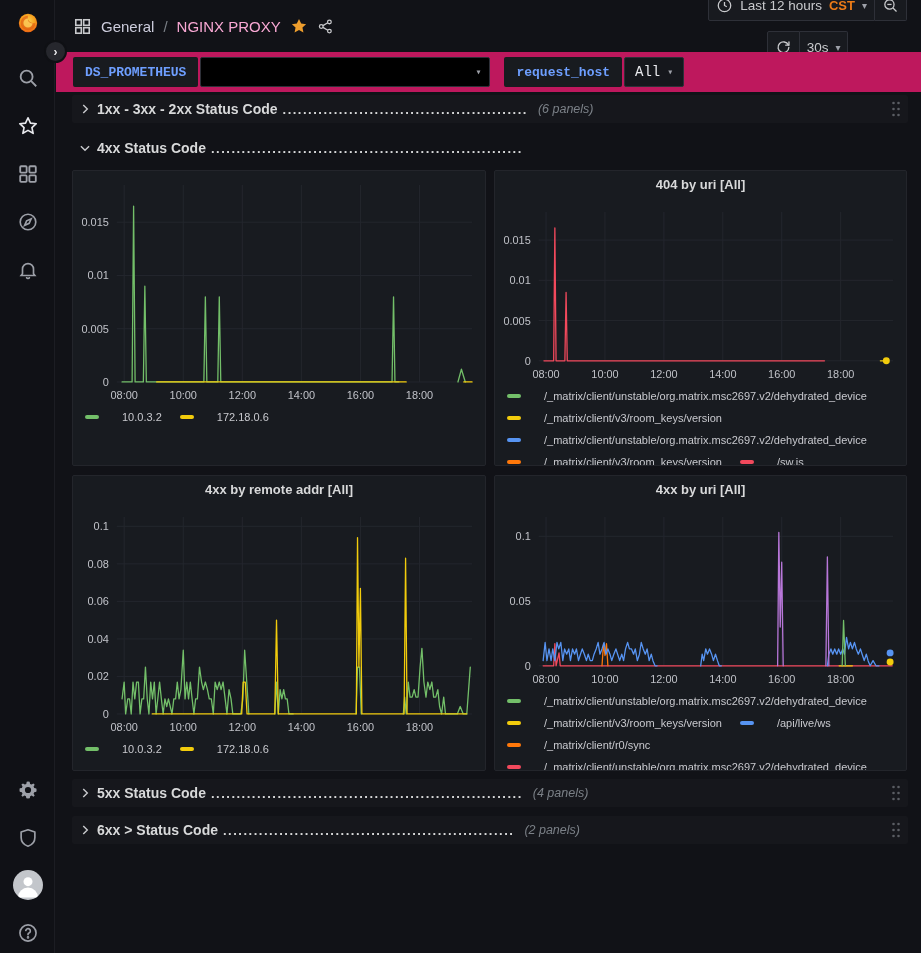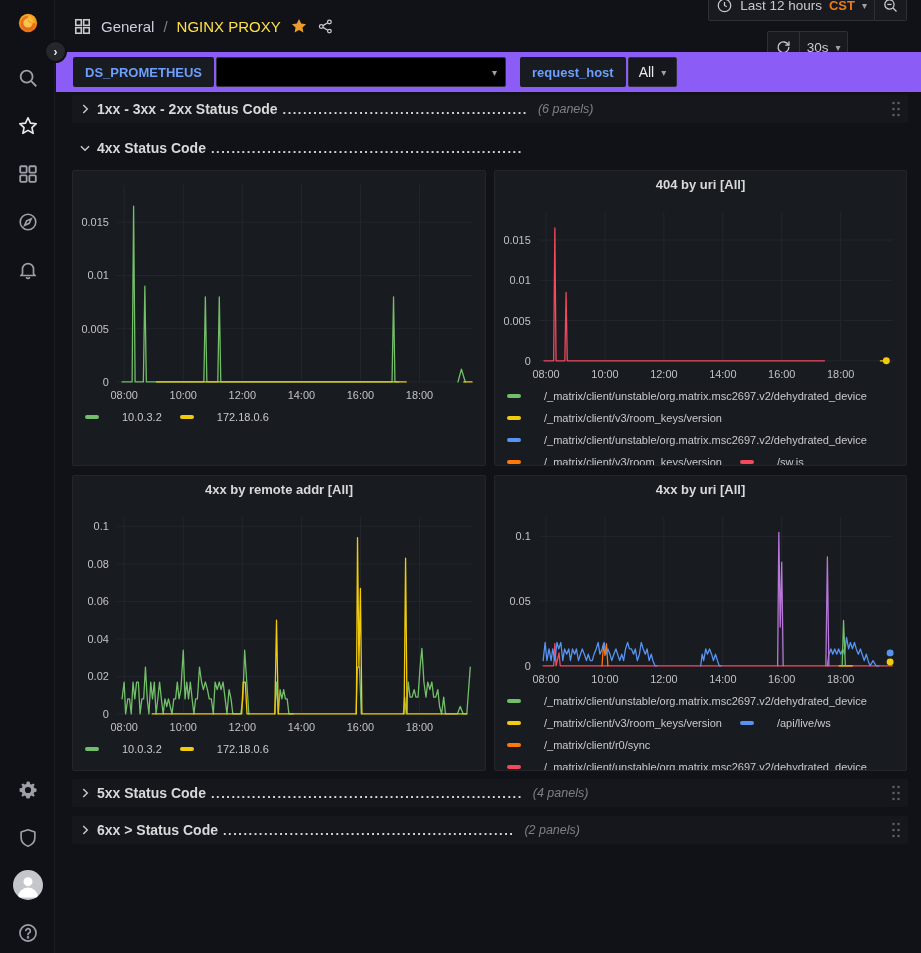--- a/index.html
+++ b/index.html
@@ -18,35 +18,35 @@
     display:flex; align-items:center; justify-content:center; z-index:9; cursor:pointer; }
   .avatar-circle { position:absolute; left:13px; width:30px; height:30px; border-radius:50%;
     background:#c3c6cb; overflow:hidden; cursor:pointer; }
 
   
   .header { position:absolute; left:56px; top:0; right:0; height:52px; background:#111217;
     display:flex; align-items:center; padding:0 14px 0 17px; }
   .crumb { display:flex; align-items:center; gap:9px; font-size:15px; }
   .crumb .sep { color:#7b8087; }
   .crumb .sect { color:#ccccdc; cursor:pointer; }
-  .crumb .ttl { color:#fde047; cursor:pointer; }
+  .crumb .ttl { color:#f9a8d4; cursor:pointer; }
   .hdr-right { margin-left:auto; display:flex; align-items:center; gap:10px;flex-direction:column; }
   .tbtn { height:32px; min-width:32px; display:inline-flex; align-items:center; justify-content:center;
     gap:7px; background:#181a1f; border:1px solid #2e3038; border-radius:2px; color:#c9cacd;
     font-size:13.5px; padding:0 7px; cursor:pointer; white-space:nowrap; }
   .tbtn svg { width:17px; height:17px; }
   .btn-group { display:inline-flex; }
   .btn-group .tbtn + .tbtn { border-left:none; border-radius:0 2px 2px 0; }
   .btn-group .tbtn:first-child { border-radius:2px 0 0 2px; }
   .tz { color:#eb7b18; font-size:13px; font-weight:700; }
   .chev { color:#9da0a8; font-size:10px; }
 
   
-  .varbar { position:absolute; left:56px; top:52px; right:0; height:40px; background:#8b5cf6;
-    display:flex; align-items:center; padding-left:17px; gap:2px; }
+  .varbar { position:absolute; left:56px; top:52px; right:0; height:40px; background:#be185d;
+    display:flex; align-items:center; padding-left:17px; gap:2px;font-family:Liberation Mono, monospace; }
   .chip { height:30px; display:inline-flex; align-items:center; padding:0 12px; background:#181b1f;
     border-radius:2px; color:#6e9fff; font-size:13px; font-weight:600; cursor:pointer; }
   .var-drop { height:30px; width:290px; background:#000; border:1px solid #2e3038; border-radius:2px;
     display:inline-flex; align-items:center; justify-content:flex-end; padding:0 8px; cursor:pointer; }
   .all-drop { height:30px; display:inline-flex; align-items:center; gap:7px; padding:0 10px;
     background:#15171c; border:1px solid #2e3038; border-radius:2px; color:#e9eaee; font-size:14px; cursor:pointer; }
   .vgap { width:10px; }
 
   
   .dash { position:absolute; left:56px; top:92px; right:0; bottom:0; background:#111217; }

